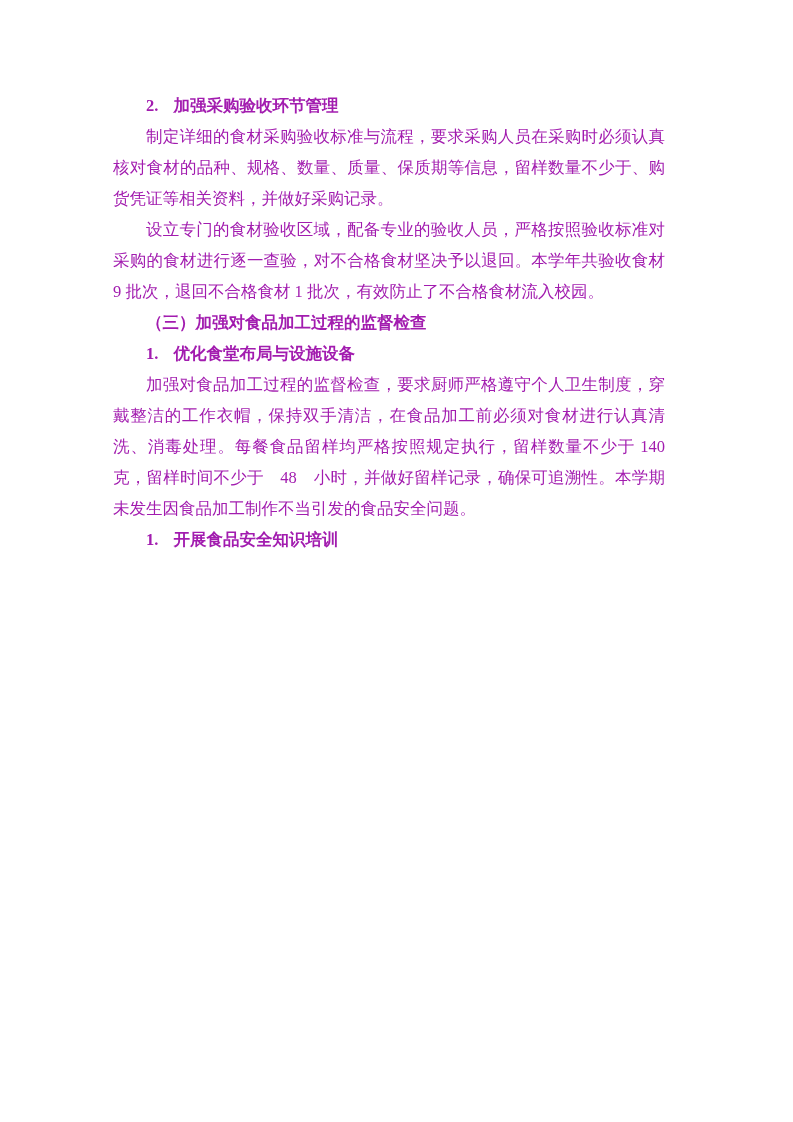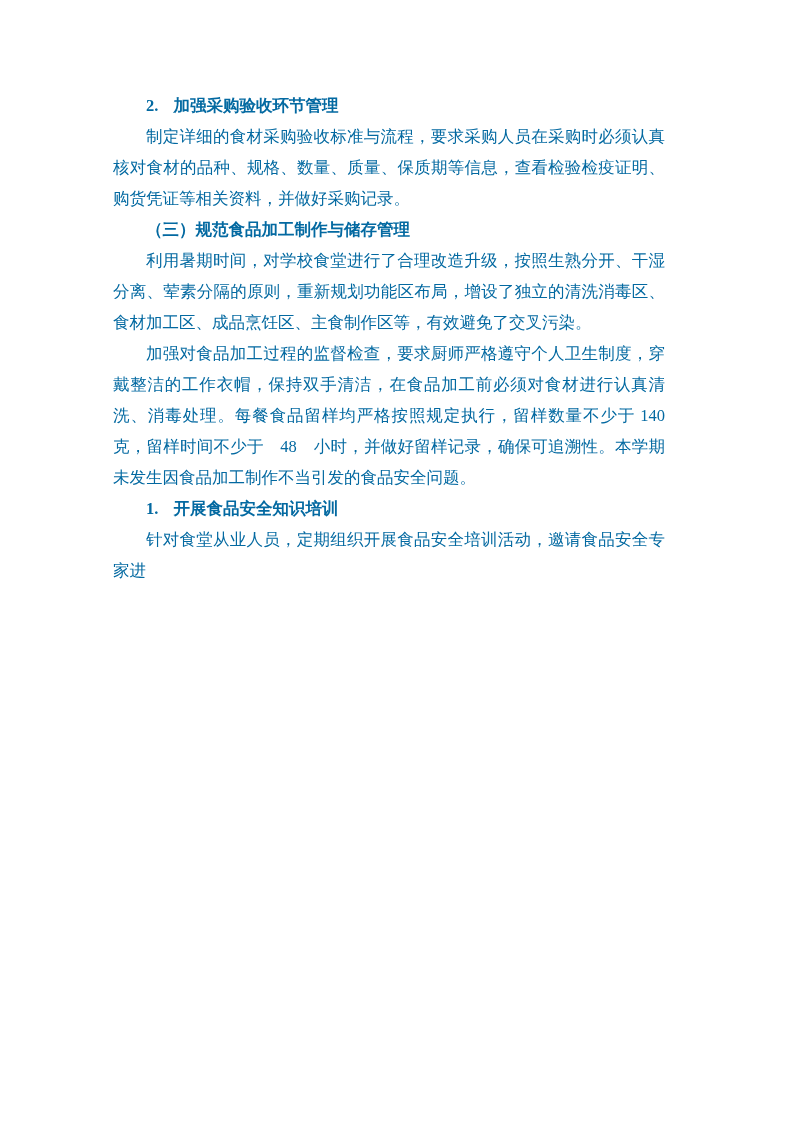--- a/index.html
+++ b/index.html
@@ -11,21 +11,21 @@
     position: relative;
     width: 778px;
     height: 1122px;
     background: #ffffff;
     box-sizing: border-box;
     padding: 90px 113px 0 113px;
     overflow: hidden;
     font-family: "Liberation Serif", "DejaVu Serif", serif;
     font-size: 16.5px;
     line-height: 31px;
-    color: #0369a1;
+    color: #a21caf;
   }
   .doc-block {
     margin: 0;
     padding: 0;
   }
   .p {
     text-align: justify;
     text-indent: 2em;
   }
   .h1 {
@@ -41,19 +41,19 @@
     text-indent: 0;
     margin-right: 15px;
     font-weight: bold;
   }
 </style>
 </head>
 <body>
 
 <div class="page" id="doc-page">
     <div class="doc-block h2"><span class="num">2.</span><span>加强采购验收环节管理</span></div>
-    <div class="doc-block p">制定详细的食材采购验收标准与流程，要求采购人员在采购时必须认真核对食材的品种、规格、数量、质量、保质期等信息，查看检验检疫证明、购货凭证等相关资料，并做好采购记录。</div>
-    <div class="doc-block h1">（三）规范食品加工制作与储存管理</div>
-    <div class="doc-block p">利用暑期时间，对学校食堂进行了合理改造升级，按照生熟分开、干湿分离、荤素分隔的原则，重新规划功能区布局，增设了独立的清洗消毒区、食材加工区、成品烹饪区、主食制作区等，有效避免了交叉污染。</div>
+    <div class="doc-block p">制定详细的食材采购验收标准与流程，要求采购人员在采购时必须认真核对食材的品种、规格、数量、质量、保质期等信息，留样数量不少于、购货凭证等相关资料，并做好采购记录。</div>
+    <div class="doc-block p">设立专门的食材验收区域，配备专业的验收人员，严格按照验收标准对采购的食材进行逐一查验，对不合格食材坚决予以退回。本学年共验收食材 9 批次，退回不合格食材 1 批次，有效防止了不合格食材流入校园。</div>
+    <div class="doc-block h1">（三）加强对食品加工过程的监督检查</div>
+    <div class="doc-block h2"><span class="num">1.</span><span>优化食堂布局与设施设备</span></div>
     <div class="doc-block p">加强对食品加工过程的监督检查，要求厨师严格遵守个人卫生制度，穿戴整洁的工作衣帽，保持双手清洁，在食品加工前必须对食材进行认真清洗、消毒处理。每餐食品留样均严格按照规定执行，留样数量不少于 140　克，留样时间不少于　48　小时，并做好留样记录，确保可追溯性。本学期未发生因食品加工制作不当引发的食品安全问题。</div>
     <div class="doc-block h2"><span class="num">1.</span><span>开展食品安全知识培训</span></div>
-    <div class="doc-block p">针对食堂从业人员，定期组织开展食品安全培训活动，邀请食品安全专家进</div>
   </div>
 
 </body></html>

